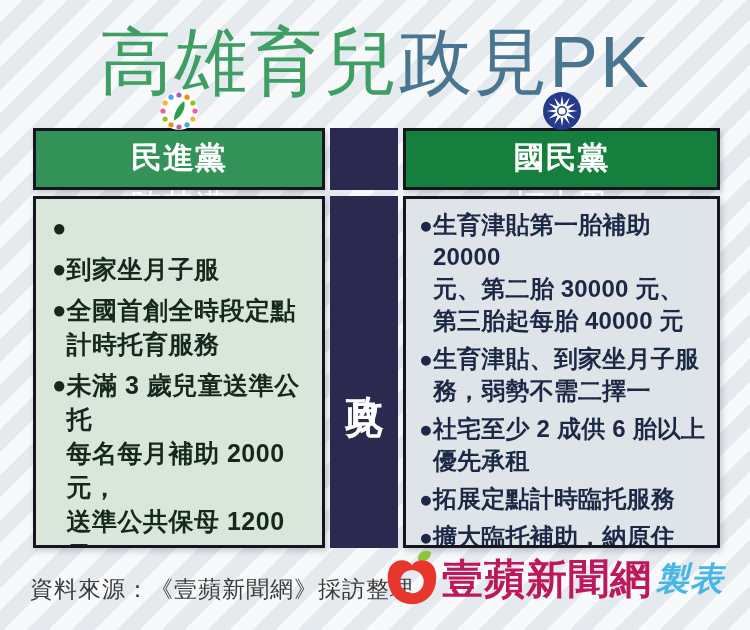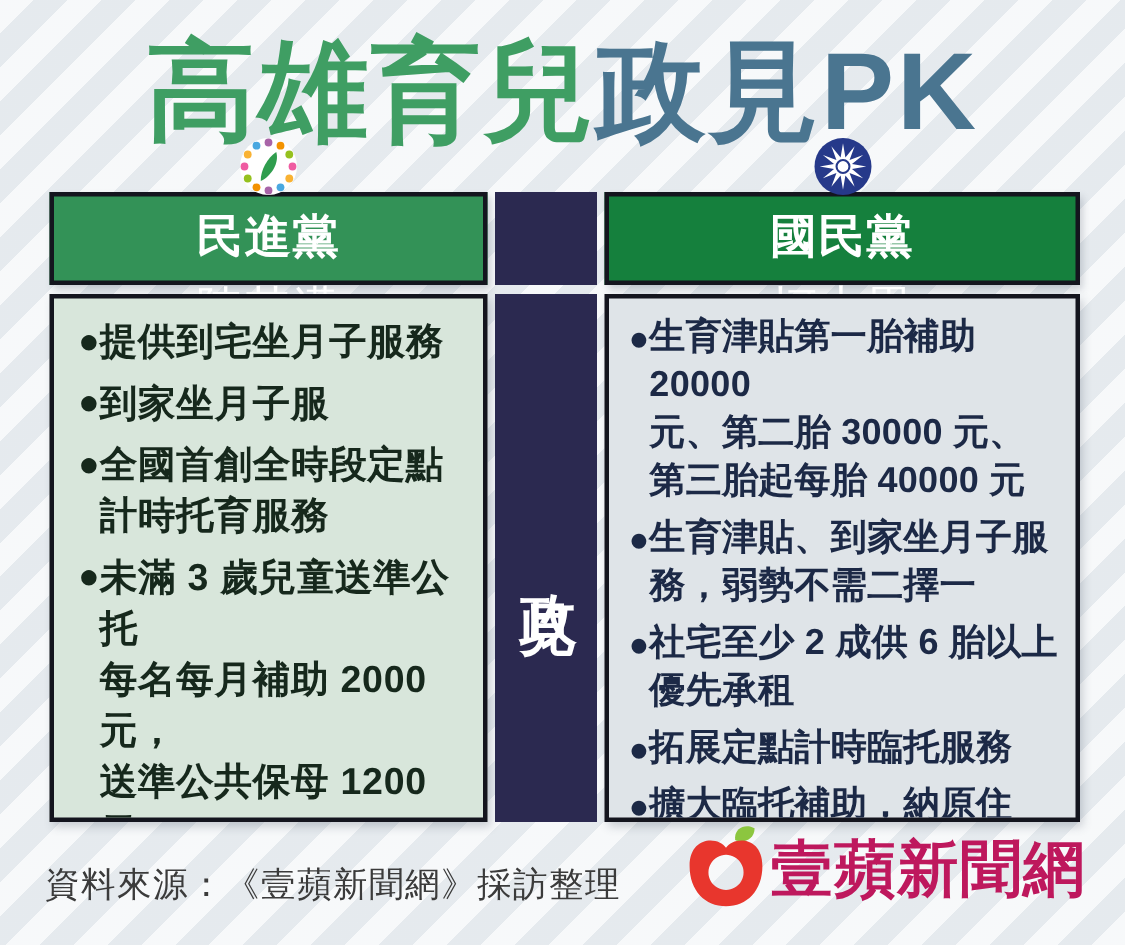--- a/index.html
+++ b/index.html
@@ -11,21 +11,21 @@
     background-image: repeating-linear-gradient(135deg,
       rgba(255,255,255,0.55) 0 16px,
       rgba(213,221,227,0.35) 16px 32px);
     overflow: hidden;
   }
 
   
   .title {
     position: absolute; top: 16px; left: 0; right: 0;
     text-align: center;
-    font-size: 73px; font-weight: 700; letter-spacing: 2px;
+    font-size: 73px; font-weight: 400; letter-spacing: 2px;
     line-height: 1.25;
     white-space: nowrap;
   }
   .title .t-green { color: #3f9e63; }
   .title .t-blue  { color: #4a7590; }
 
   
   .pk-grid {
     position: absolute; left: 33px; top: 128px;
     display: grid;
@@ -152,21 +152,20 @@
     </span>
     <span class="party">國民黨</span>
       <span class="candidate">柯志恩</span>
   </div>
 
   <div class="body-panel body-left">
     <ul class="policy-list">
 
         <li>
           <span class="bullet">●</span>
-          <span class="item-text">提供到宅坐月子服務</span>
         </li>
 
         <li>
           <span class="bullet">●</span>
           <span class="item-text">到家坐月子服</span>
         </li>
 
         <li>
           <span class="bullet">●</span>
           <span class="item-text">全國首創全時段定點
@@ -228,13 +227,14 @@
 
 <div class="brand">
   <span>
     <svg class="logo-svg" width="52" height="60" viewBox="0 0 60 66">
       <path d="M37 9 C 37 2, 45 -2, 52 2 C 52 11, 43 14, 37 11 Z" fill="#8cc63f"></path>
       <path fill-rule="evenodd" fill="#e8362d" d="M30 17 C 36 8, 58 8, 58 31 C 58 50, 46 62, 30 62 C 14 62, 2 50, 2 31 C 2 8, 24 8, 30 17 Z
            M30 22.5 a 13.5 13.5 0 1 0 0.01 0 Z"></path>
     </svg>
   </span>
   <span class="brand-name">壹蘋新聞網</span>
+  <span class="brand-suffix">製表</span>
 </div>
 
 </body></html>

